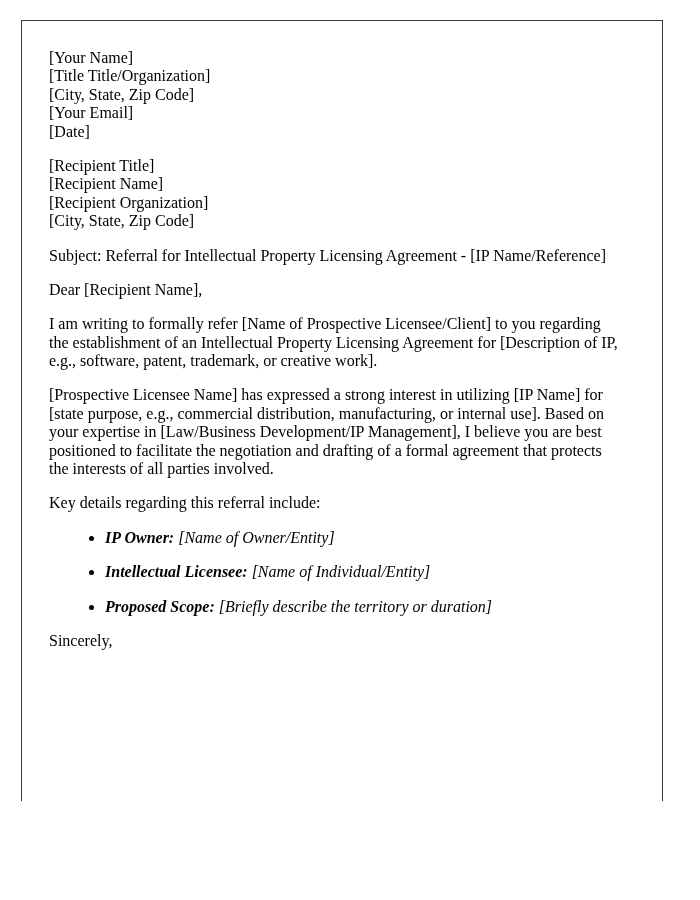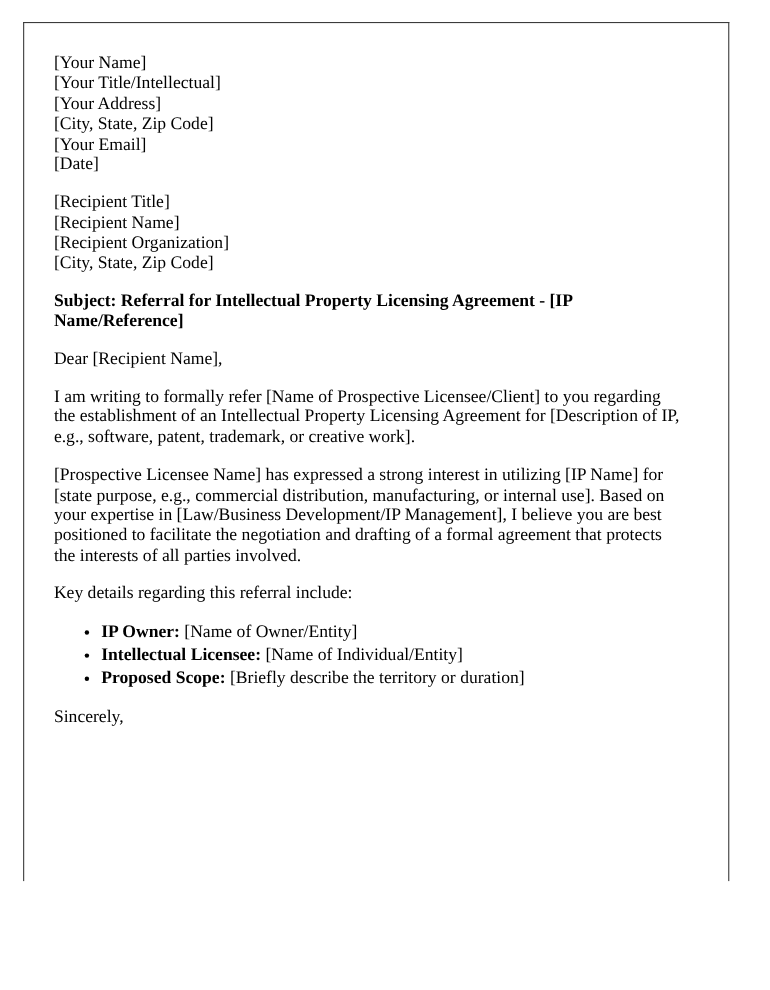--- a/index.html
+++ b/index.html
@@ -31,39 +31,38 @@
     padding: 12px 42px 0 27px;
     overflow: hidden;
     color: var(--text-color, #000000);
     font-size: 16px;
     line-height: 1.15;
   }
   .page p, .page .addr-block {
     margin: 16px 0;
   }
   .line { display: block; }
-  .subject { font-weight: bold; }
+  .subject { font-weight: normal; }
   ul.key-details {
     margin: 16px 0;
     padding-left: 40px;
     list-style-type: disc;
   }
-  ul.key-details li { margin: 3px; }
+  ul.key-details li { margin: 16px; font-style: italic; }
   .bullet-label { font-weight: bold; }
 </style>
 </head>
 <body>
 
 <div class="canvas">
   <div class="page">
 
     <div class="addr-block">
       <span class="line">[Your Name]</span>
-      <span class="line">[Your Title/Intellectual]</span>
-      <span class="line">[Your Address]</span>
+      <span class="line">[Title Title/Organization]</span>
       <span class="line">[City, State, Zip Code]</span>
       <span class="line">[Your Email]</span>
       <span class="line">[Date]</span>
     </div>
 
     <div class="addr-block">
       <span class="line">[Recipient Title]</span>
       <span class="line">[Recipient Name]</span>
       <span class="line">[Recipient Organization]</span>
       <span class="line">[City, State, Zip Code]</span>

